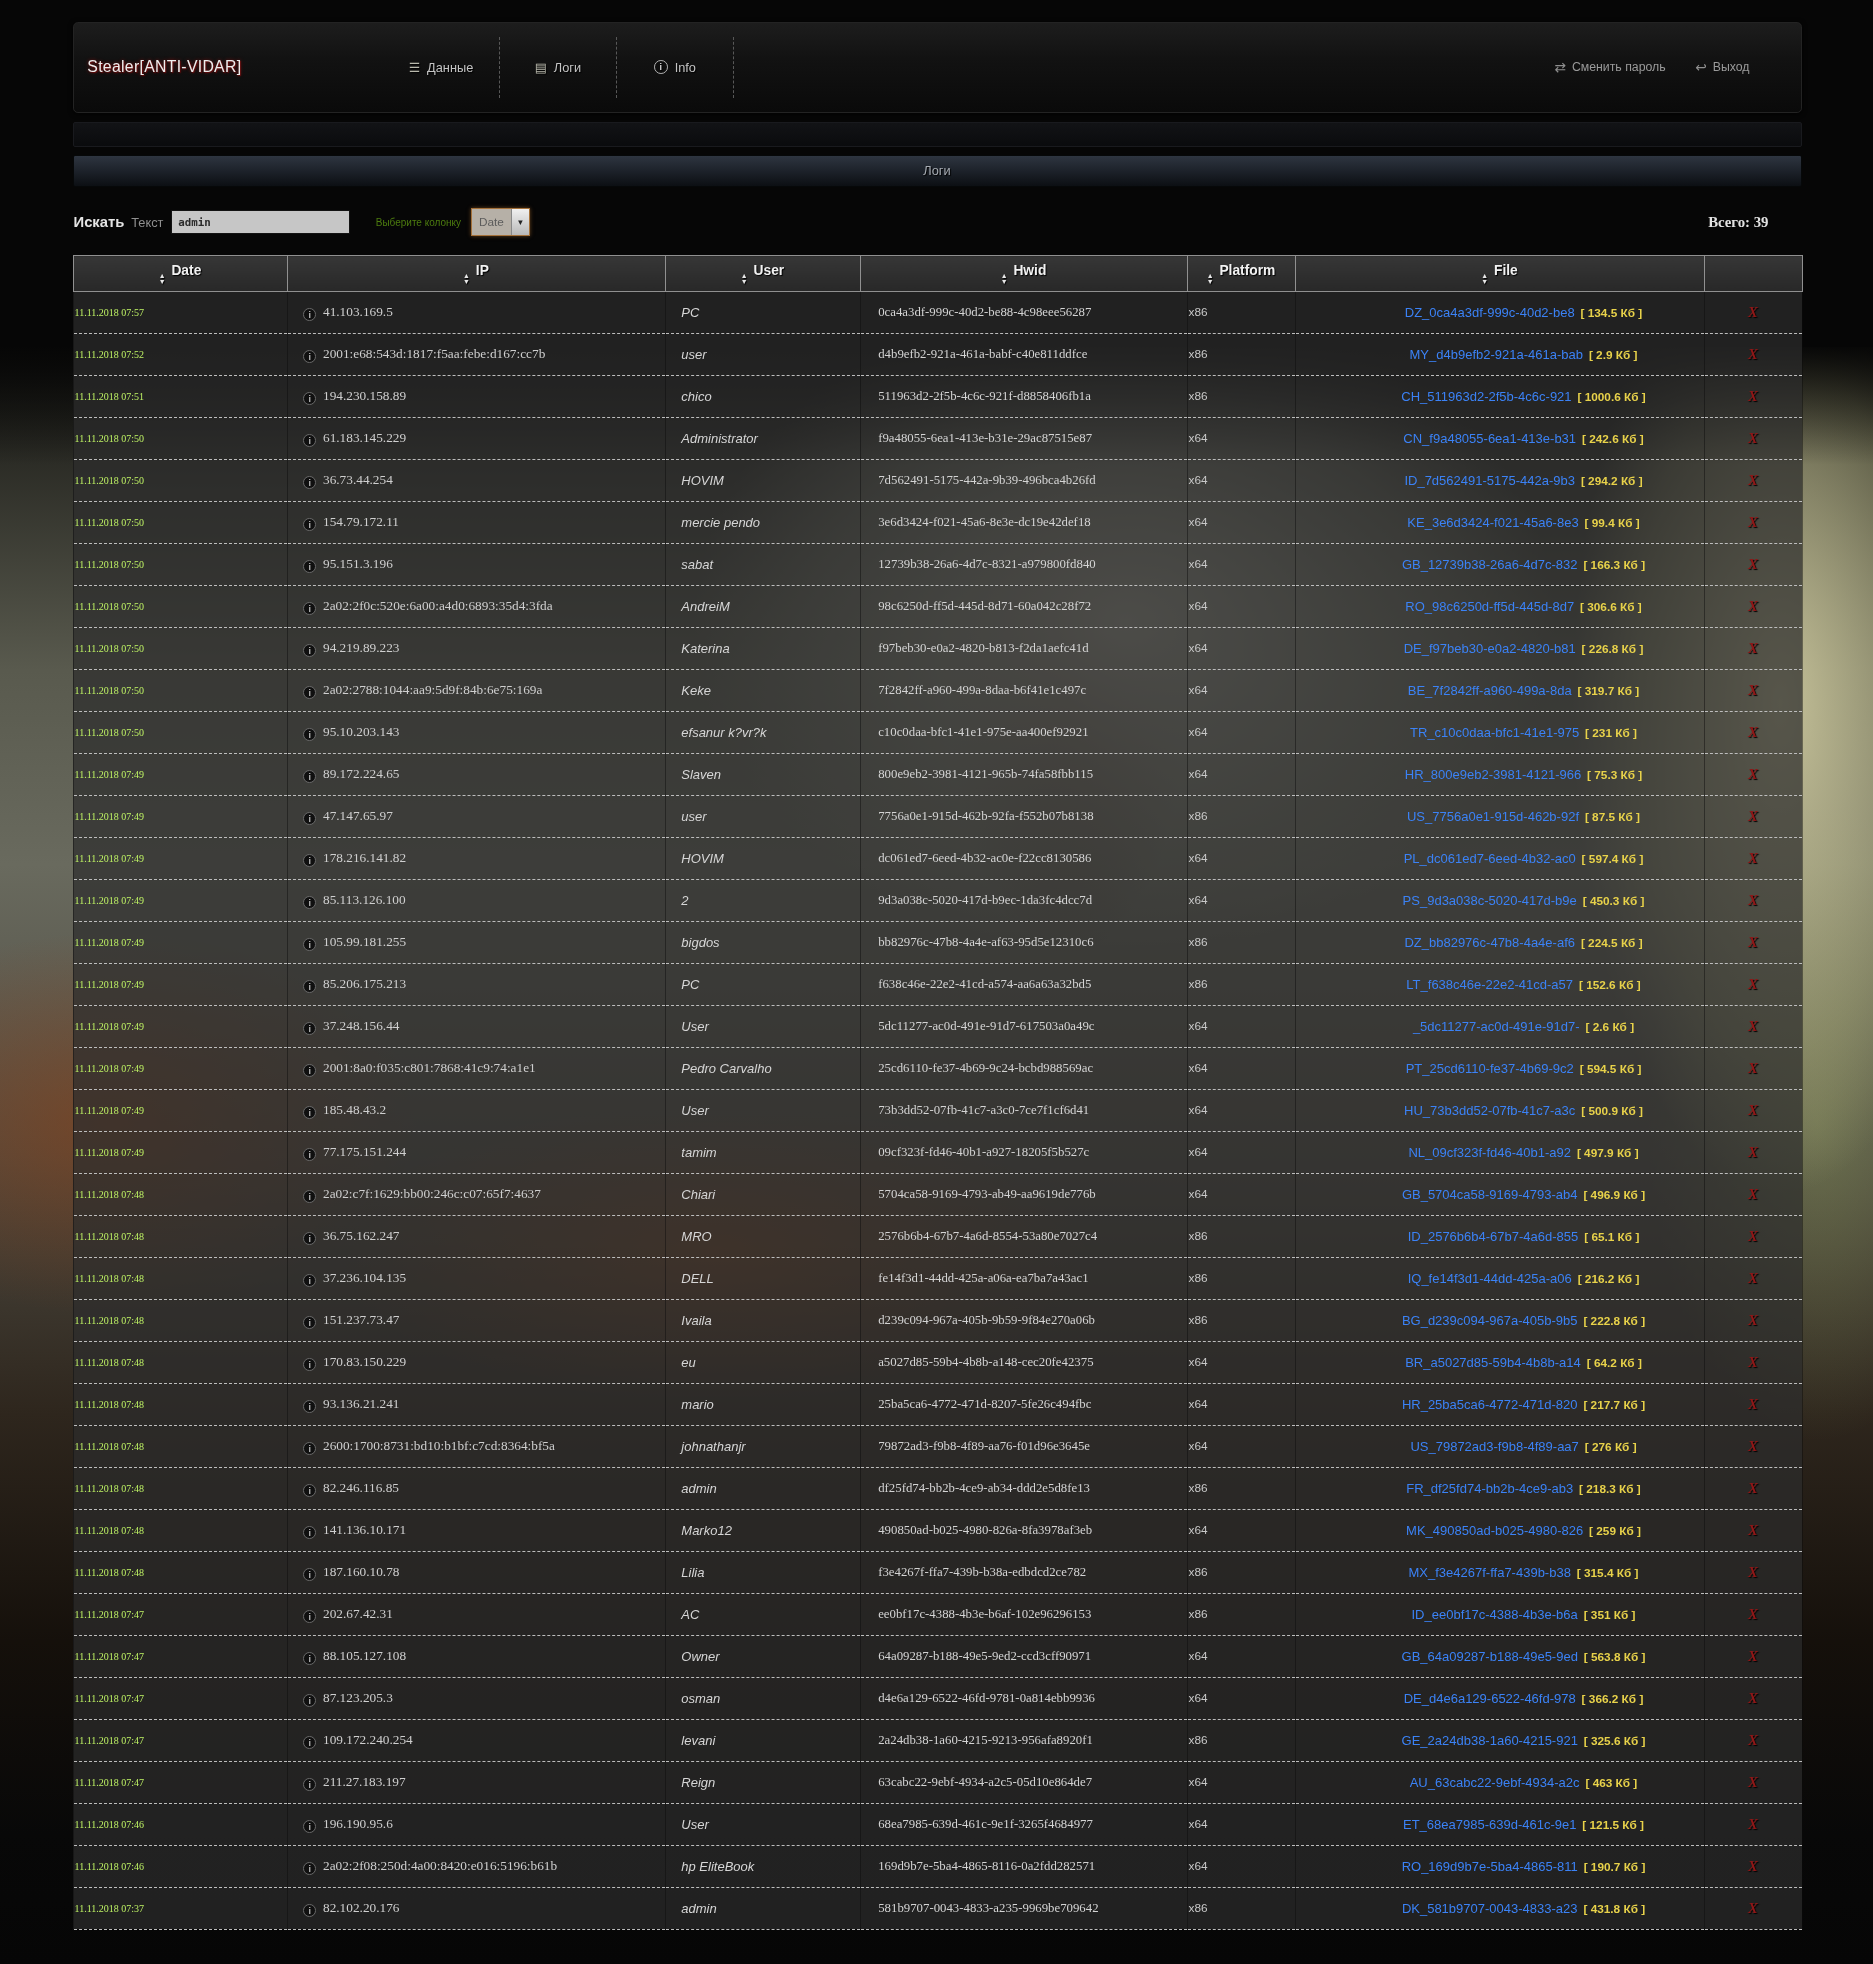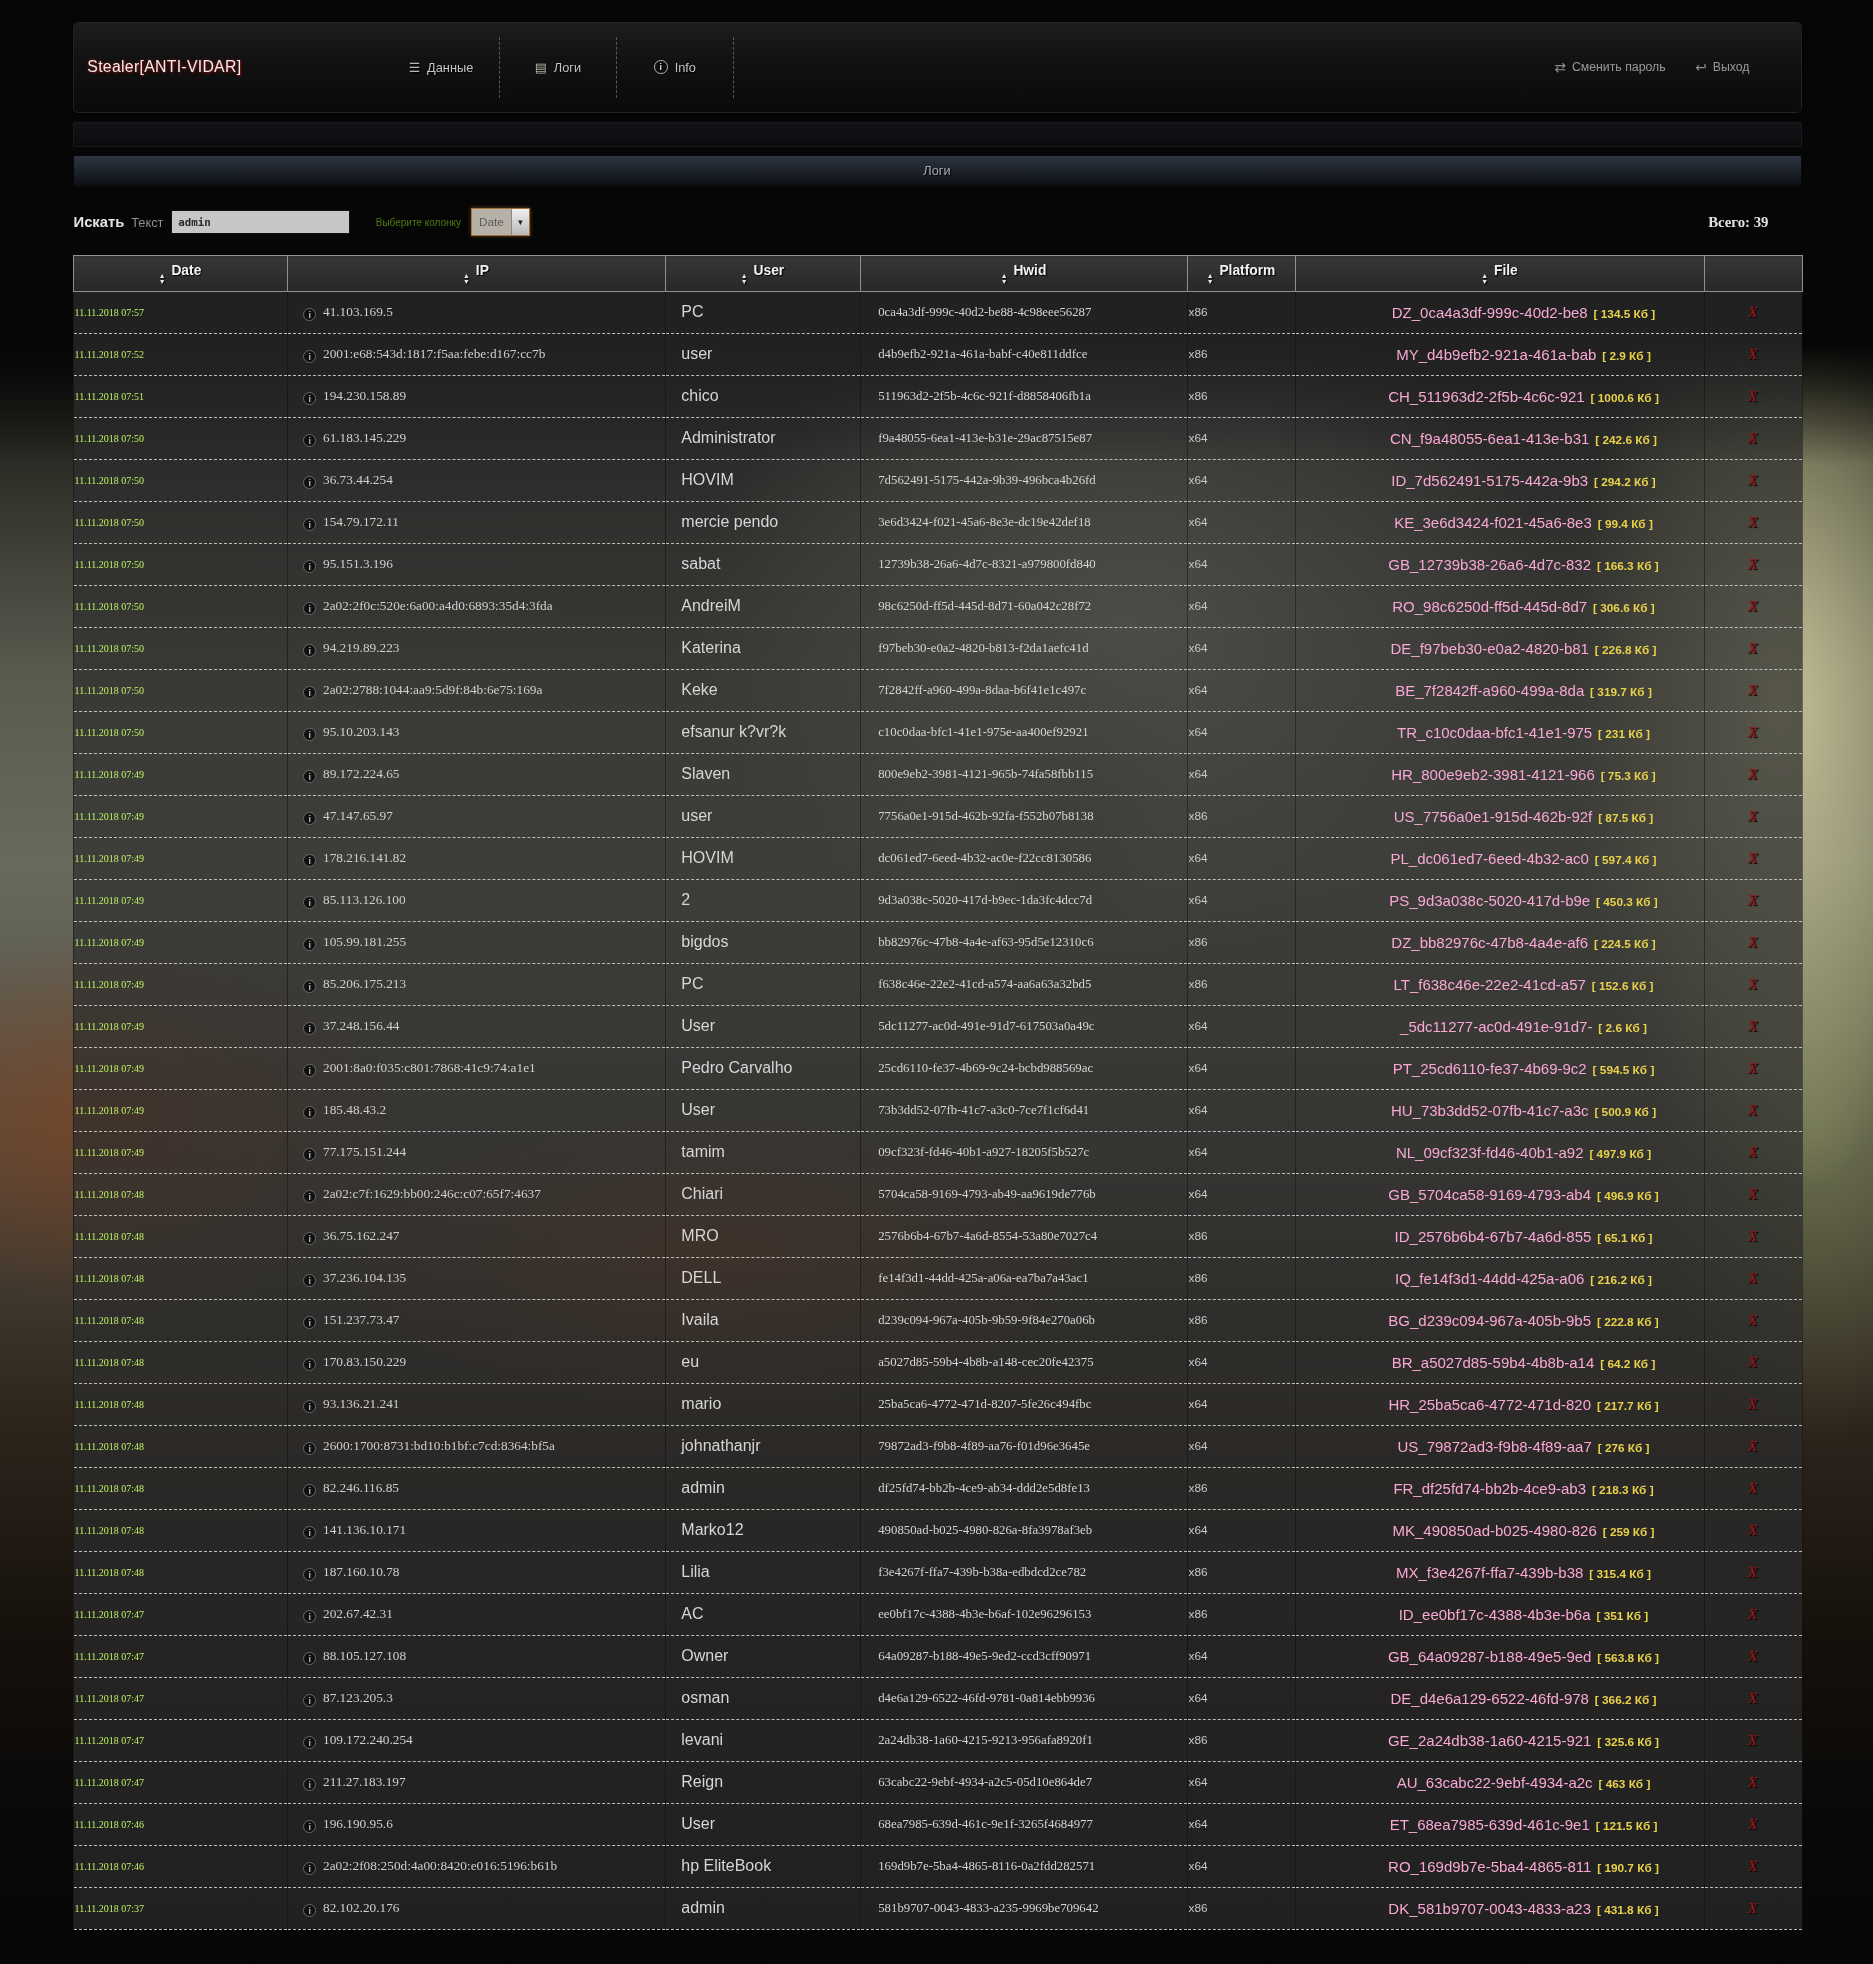--- a/index.html
+++ b/index.html
@@ -80,32 +80,32 @@
   .sort{display:inline-flex;flex-direction:column;vertical-align:-3px;margin-right:5.9px;}
   .sort i{font-style:normal;font-size:6.9px;line-height:5.4px;color:#e8e8e8;}
   td{
     height:39px;background:rgba(44,44,44,0.72);
     border-bottom:1px dashed #bdbdbd;border-left:1px solid rgba(10,10,10,0.45);
     color:#cfcfcf;font-family:"Liberation Serif",serif;font-size:13.3px;
   }
   tr td:last-child{border-right:1px solid rgba(10,10,10,0.45);}
   td.c-date{text-align:left;color:#bef264;font-size:10px;}
   td.c-ip{padding-left:15.8px;}
-  td.c-user{padding-left:15.8px;font-family:"Liberation Sans",sans-serif;font-size:16px;color:#d6d6d6;}
+  td.c-user{padding-left:15.8px;font-family:"Liberation Sans",sans-serif;font-size:13px;color:#d6d6d6;font-style:italic;}
   td.c-hwid{padding-left:17.7px;color:#d4d4d4;font-size:12.8px;}
   td.c-platform{text-align:left;font-family:"Liberation Sans",sans-serif;font-size:11.8px;color:#c8c8c8;}
   td.c-file{text-align:center;font-family:"Liberation Sans",sans-serif;}
   td.c-del{text-align:center;}
   .info-i{
     display:inline-flex;width:12.8px;height:12.8px;border-radius:50%;box-sizing:border-box;
     background:#101010;border:1px solid #6a6a6a;color:#bdbdbd;
     font:bold 8.9px "Liberation Sans",sans-serif;align-items:center;justify-content:center;
     margin-right:6.9px;vertical-align:-2px;
   }
-  .file-link{color:#f9a8d4;font-size:15px;cursor:pointer;text-decoration:none;margin-left:48px;}
+  .file-link{color:#3b82f6;font-size:13px;cursor:pointer;text-decoration:none;margin-left:48px;}
   .file-size{color:#e8d24a;font-weight:bold;font-size:11.8px;margin-left:5.9px;}
   .del-x{color:#8f1717;font:italic bold 14.8px "Liberation Serif",serif;cursor:pointer;text-shadow:1px 1px 1px #000;}
 </style>
 </head>
 <body>
 
 <div class="bg-art"></div>
 
 <div class="page">
 

